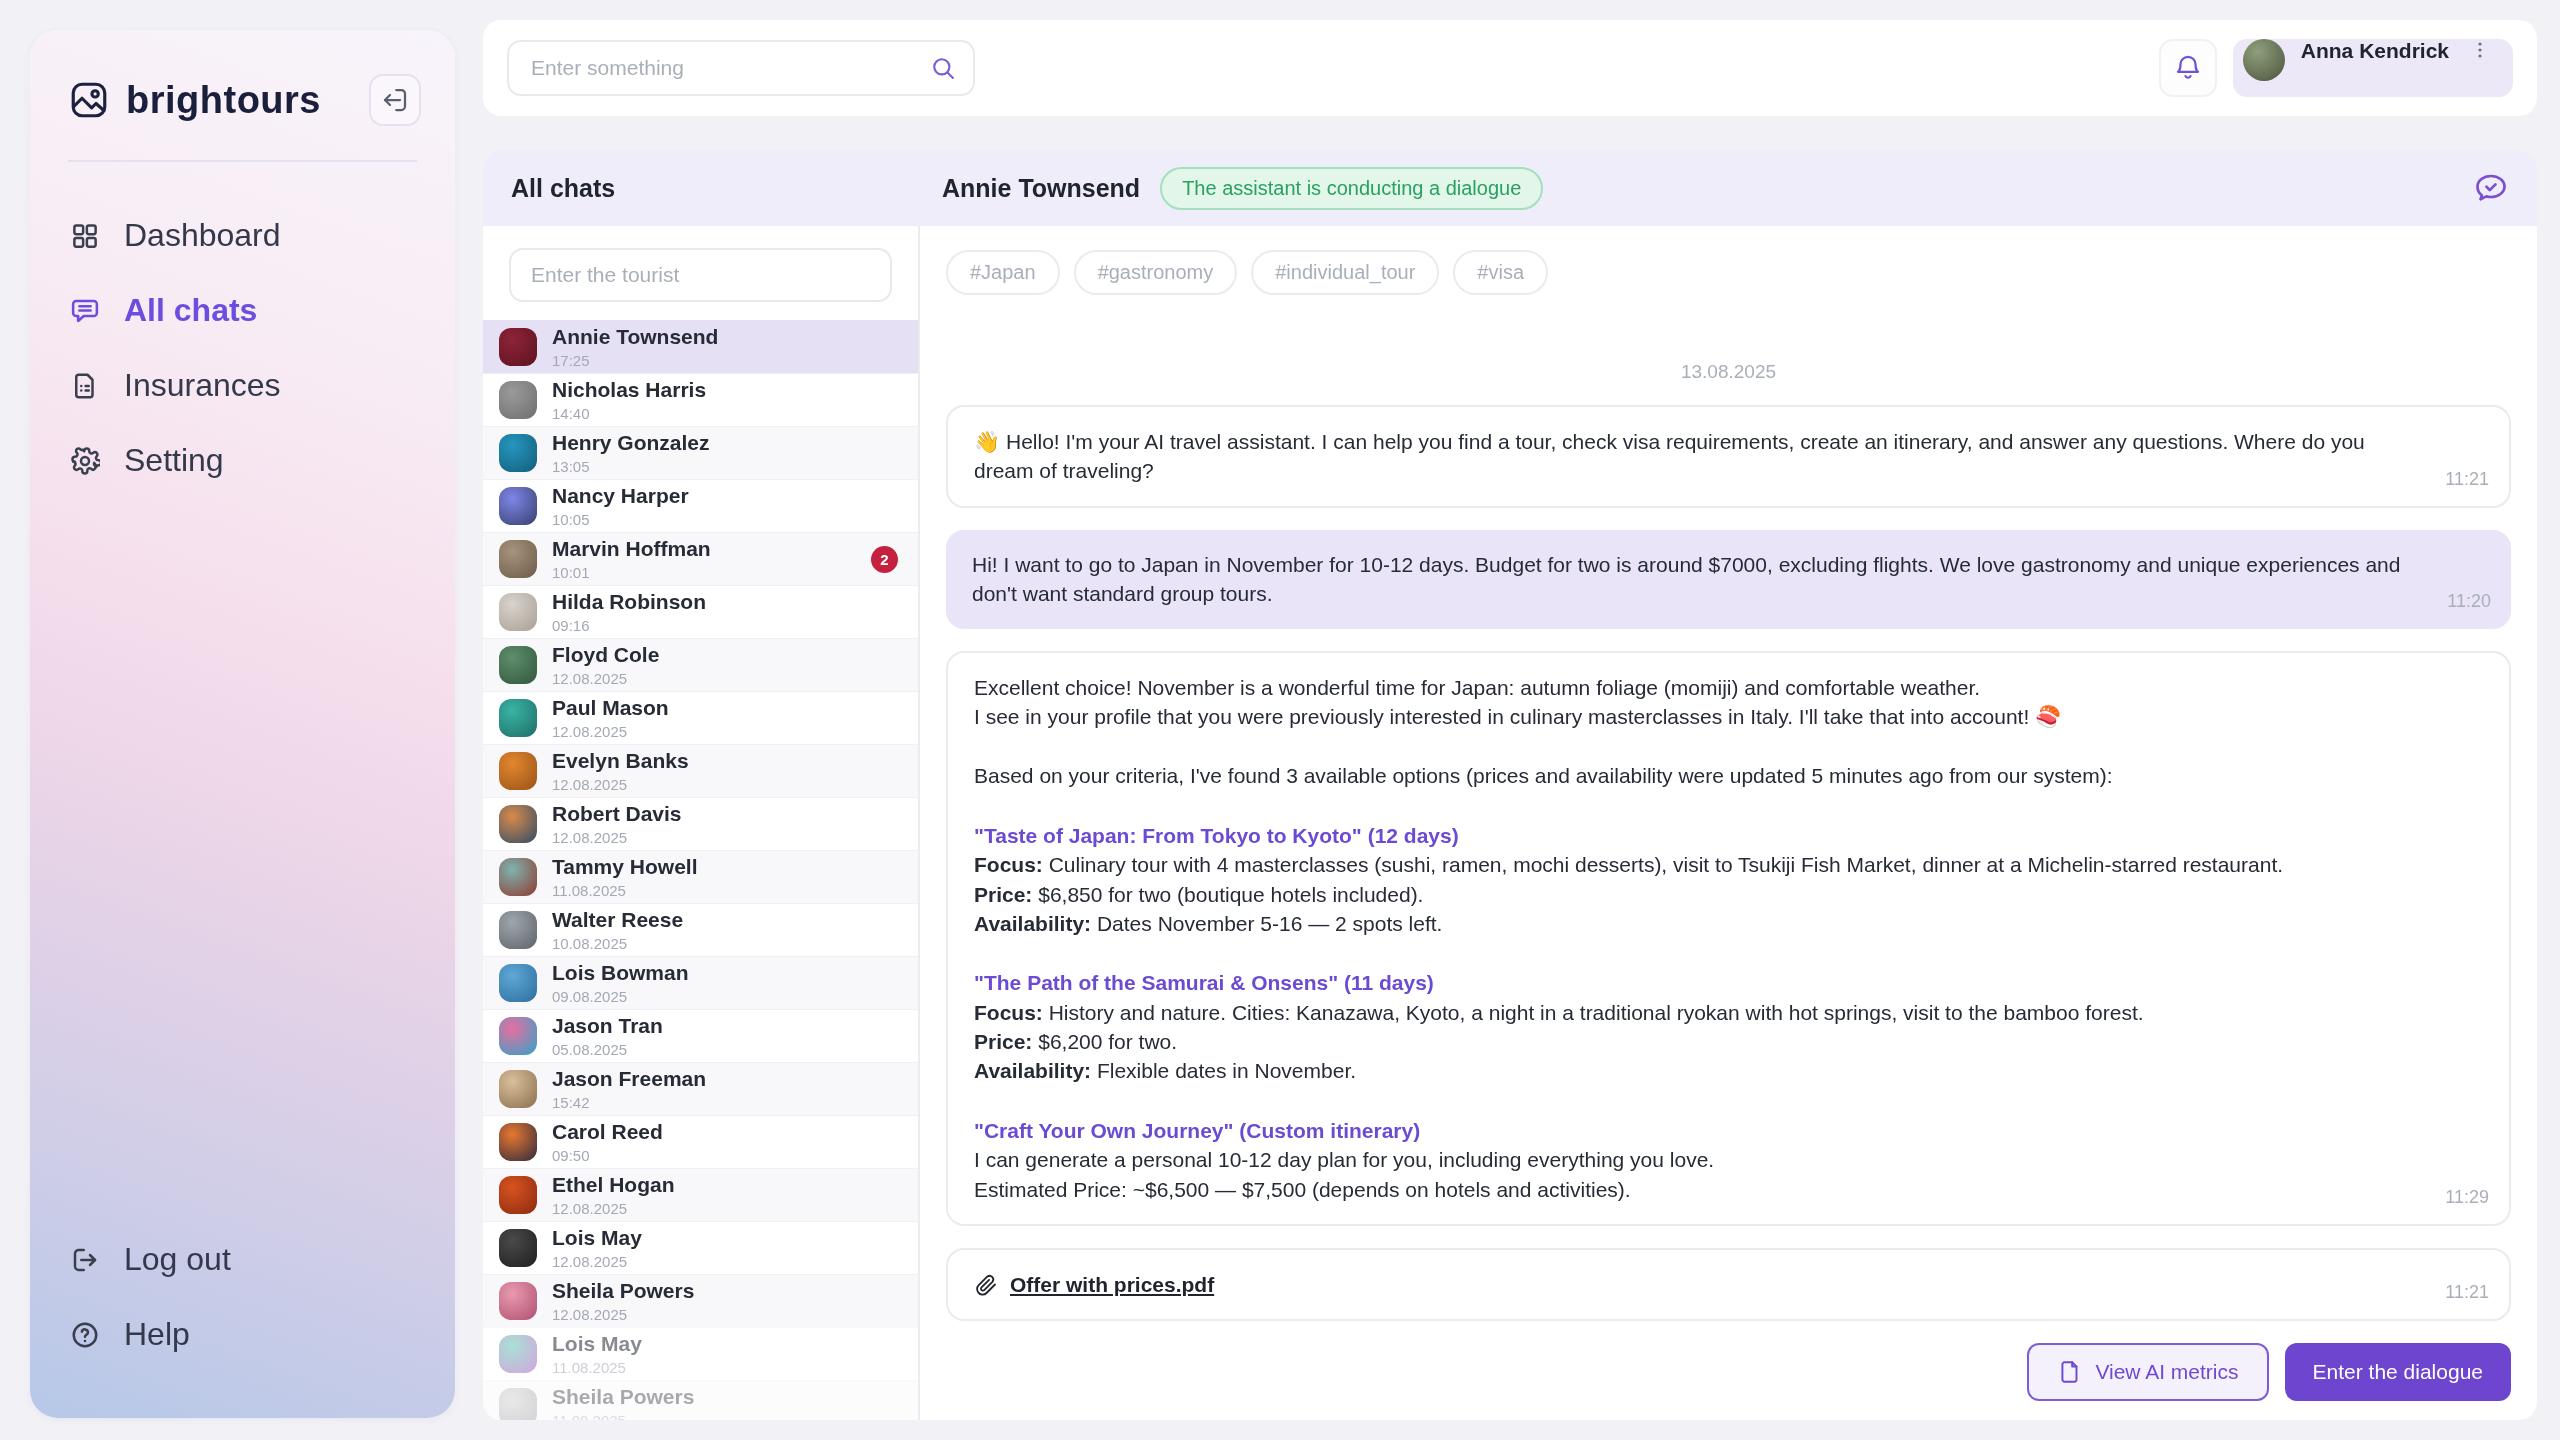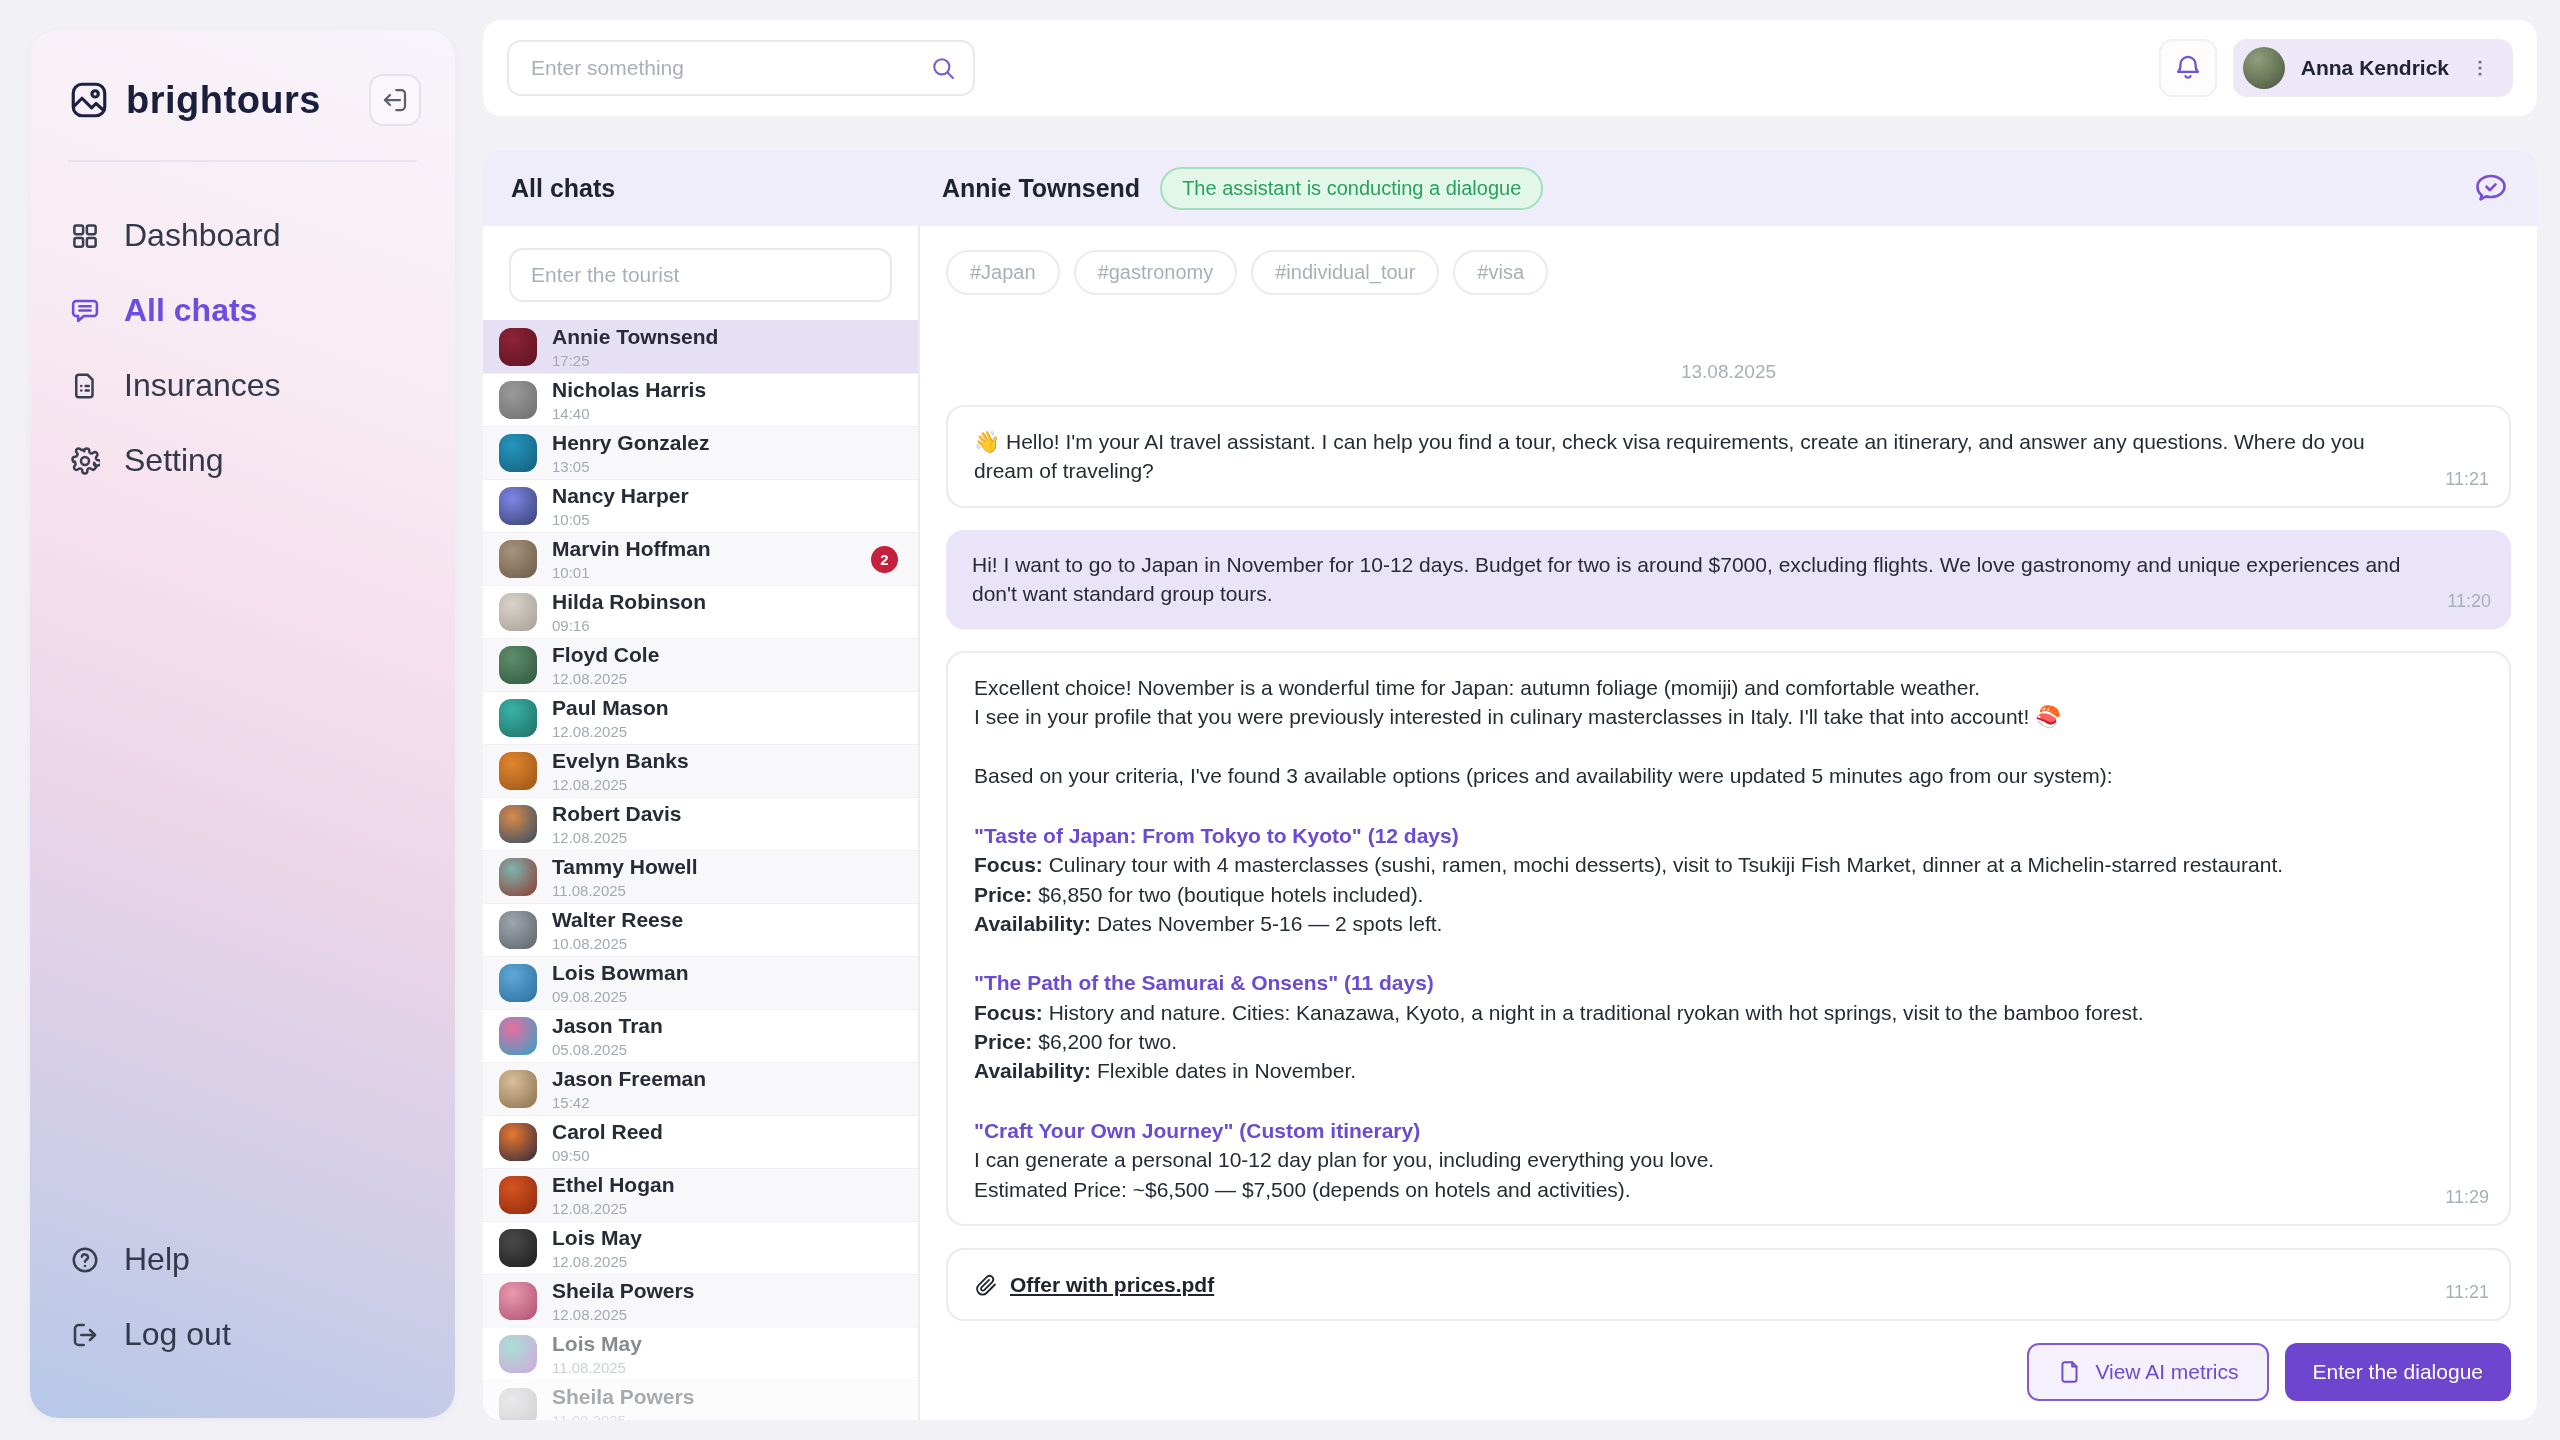--- a/index.html
+++ b/index.html
@@ -53,21 +53,21 @@
   }
   .search-wrap input::placeholder { color:#A9AFB9; }
   .search-ic { position:absolute; right:18px; top:14px; color:#7B5BD6; pointer-events:auto; cursor:pointer; }
   .topbar-right { margin-left:auto; display:flex; align-items:center; gap:16px; }
   .bell-btn {
     width:58px; height:58px; border-radius:14px; background:#FDFDFE; border:2px solid #F0F0F5;
     display:flex; align-items:center; justify-content:center; color:#6F52D8; cursor:pointer;
   }
   .profile-pill {
     height:58px; background:#ECE8F7; border-radius:14px;
-    display:flex; align-items:center; gap:16px; padding:0 18px 0 10px; cursor:pointer;
+    display:flex; align-items:flex-start; gap:16px; padding:0 18px 0 10px; cursor:pointer;
   }
   .avatar-circle { width:42px; height:42px; border-radius:50%;
     background:radial-gradient(circle at 35% 30%, #8FA07C, #4A523C); }
   .profile-name { font-size:21px; font-weight:700; color:#20242E; }
   .kebab { color:#6A7080; padding:0 4px; }
 
   
   .main-card {
     position:absolute; left:483px; top:150px; width:2054px; height:1270px;
     background:#FFFFFF; border-radius:18px; overflow:hidden;
@@ -202,36 +202,36 @@
         </svg>
       </span>
       <span>Setting</span>
     </div>
   </nav>
 
   <div class="sidebar-footer">
     <div class="nav-item">
       <span class="nav-ic">
         <svg width="30" height="30" viewBox="0 0 24 24" fill="none" stroke="currentColor" stroke-width="2" stroke-linecap="round" stroke-linejoin="round">
+          <path d="M11 4H7a3 3 0 0 0-3 3v10a3 3 0 0 0 3 3h4"></path>
+          <path d="M20 12H9"></path>
+          <path d="M16 8l4 4-4 4"></path>
+        </svg>
+      </span>
+      <span>Log out</span>
+    </div>
+    <div class="nav-item">
+      <span class="nav-ic">
+        <svg width="30" height="30" viewBox="0 0 24 24" fill="none" stroke="currentColor" stroke-width="2" stroke-linecap="round" stroke-linejoin="round">
           <circle cx="12" cy="12" r="9"></circle>
           <path d="M9.5 9.3a2.5 2.5 0 0 1 4.9.6c0 1.6-2.4 2.1-2.4 3.4"></path>
           <path d="M12 16.8h.01"></path>
         </svg>
       </span>
       <span>Help</span>
-    </div>
-    <div class="nav-item">
-      <span class="nav-ic">
-        <svg width="30" height="30" viewBox="0 0 24 24" fill="none" stroke="currentColor" stroke-width="2" stroke-linecap="round" stroke-linejoin="round">
-          <path d="M11 4H7a3 3 0 0 0-3 3v10a3 3 0 0 0 3 3h4"></path>
-          <path d="M20 12H9"></path>
-          <path d="M16 8l4 4-4 4"></path>
-        </svg>
-      </span>
-      <span>Log out</span>
     </div>
   </div>
 </aside>
 
 <header class="topbar">
   <div class="search-wrap">
     <input type="text" placeholder="Enter something" style="">
     <span class="search-ic">
       <svg width="28" height="28" viewBox="0 0 24 24" fill="none" stroke="currentColor" stroke-width="1.8" stroke-linecap="round">
         <circle cx="11" cy="11" r="6.5"></circle>

